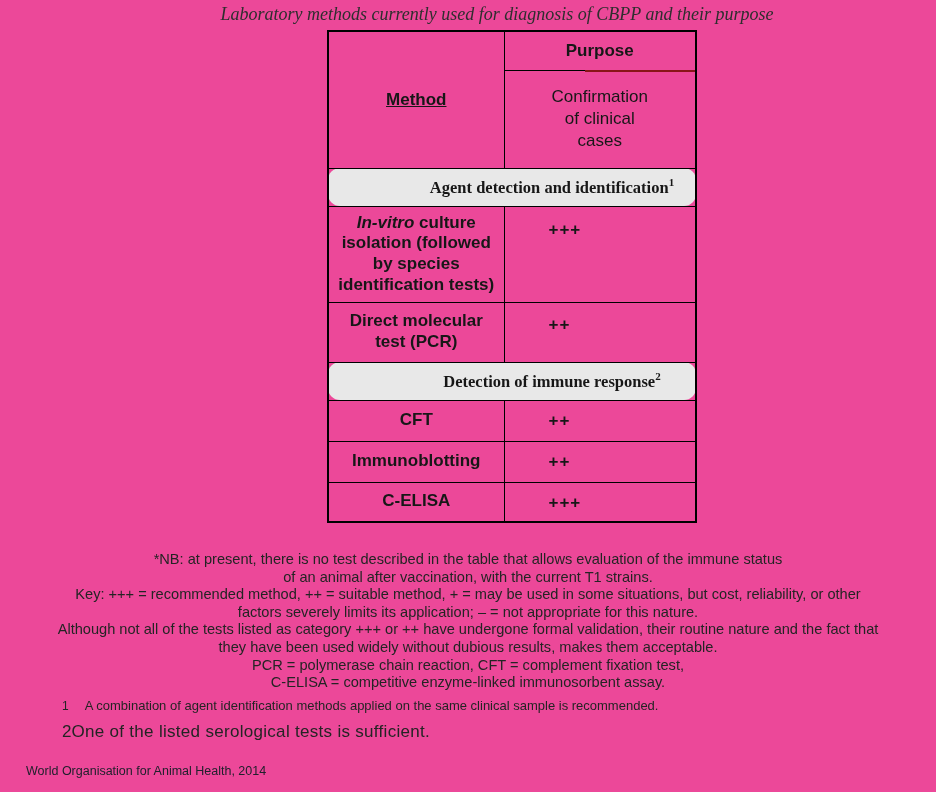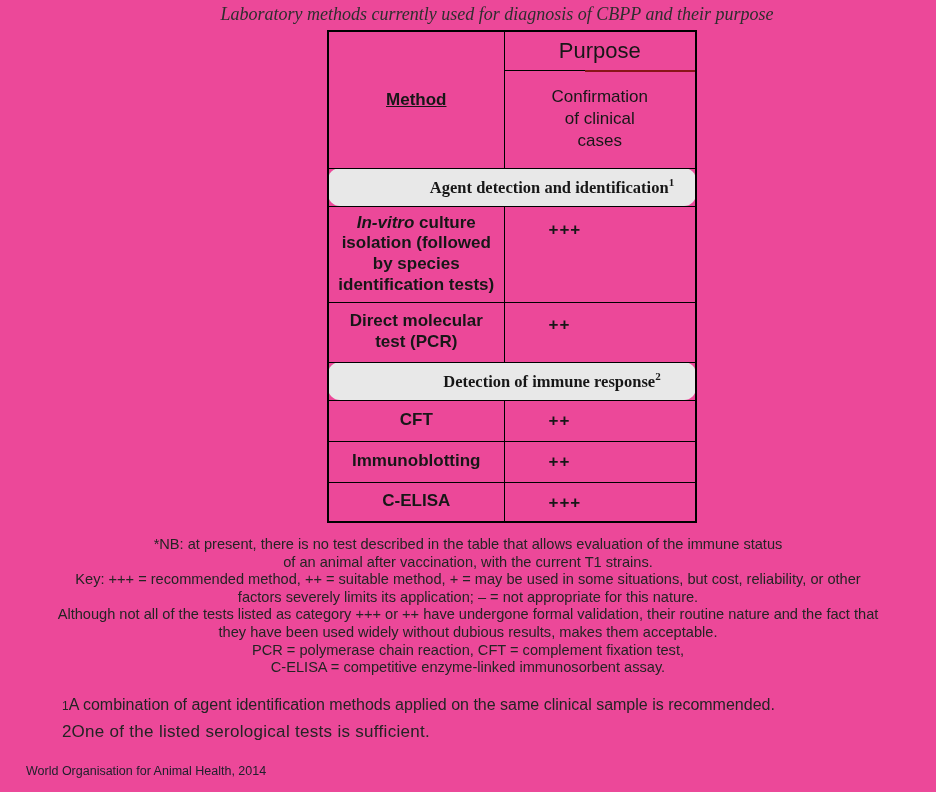--- a/index.html
+++ b/index.html
@@ -40,21 +40,21 @@
   }
   td.method-hd{
     width:176px;
     text-align:center;vertical-align:middle;
     font-weight:bold;font-size:17px;text-decoration:underline;
   }
   td.purpose-hd{
     height:39px;
     position:relative;
     text-align:center;vertical-align:middle;
-    font-weight:normal;font-size:22px;
+    font-weight:bold;font-size:17px;
   }
   .redline{
     position:absolute;
     bottom:-2px;right:0;
     width:58%;height:2px;
     background:var(--accent-line);
     display:block;
   }
   td.conf{
     height:98px;
@@ -93,36 +93,36 @@
   }
   tr.r-invitro{height:96px;}
   tr.r-invitro td.vcell{padding-top:13px;}
   tr.r-direct{height:60px;}
   tr.r-direct td.vcell{padding-top:12px;}
   tr.r-short{height:41px;}
   tr.r-short td.vcell{padding-top:10px;}
   tr.r-celisa{height:40px;}
 
   .notes{
-    position:absolute;top:536px;left:0;right:0;
+    position:absolute;top:551px;left:0;right:0;
     text-align:center;
     font-size:14.6px;
     line-height:17.6px;
     color:#242424;
   }
   .notes div{white-space:nowrap;}
 
   .footnote{
     position:absolute;left:62px;
     color:#242424;
     white-space:nowrap;
   }
   .fn-1{top:696px;}
   .fn-1 .fn-num{font-size:12px;}
-  .fn-1 .fn-text{font-size:16px;margin-left:0;}
+  .fn-1 .fn-text{font-size:13px;margin-left:16px;}
   .fn-2{top:722px;}
   .fn-2 .fn-num{font-size:17px;}
   .fn-2 .fn-text{font-size:17px;letter-spacing:0.3px;}
 
   .page-footer{
     position:absolute;left:26px;top:764px;
     font-size:12.5px;
     color:#20202c;
     white-space:nowrap;
   }

